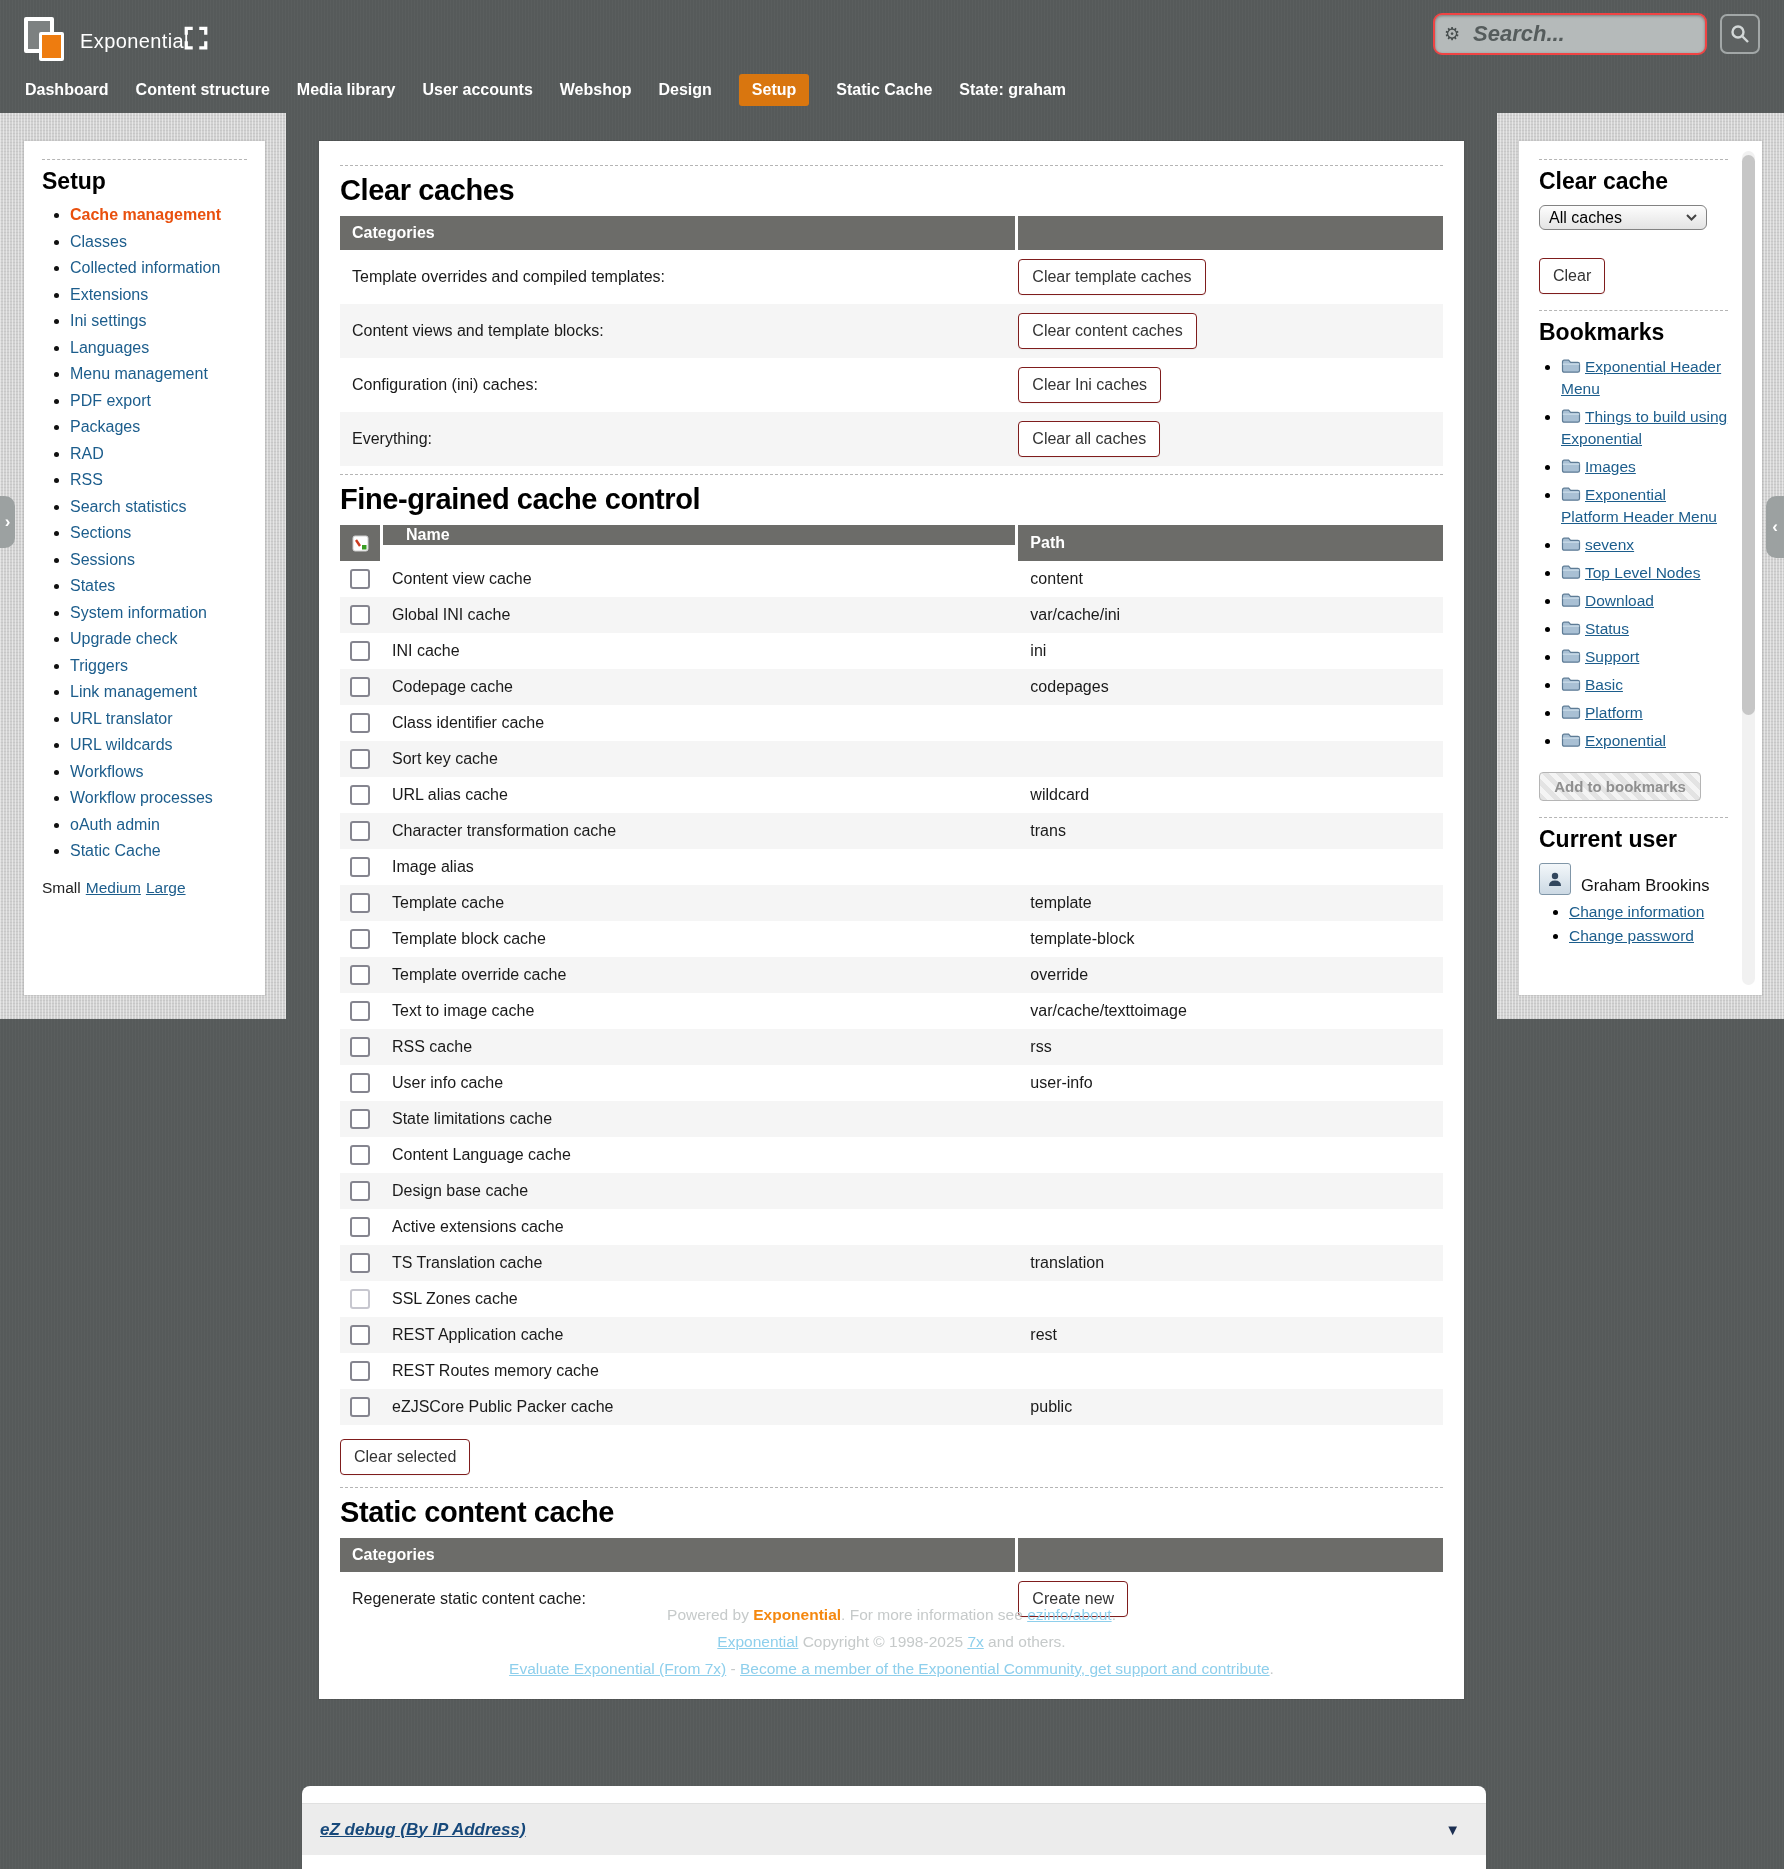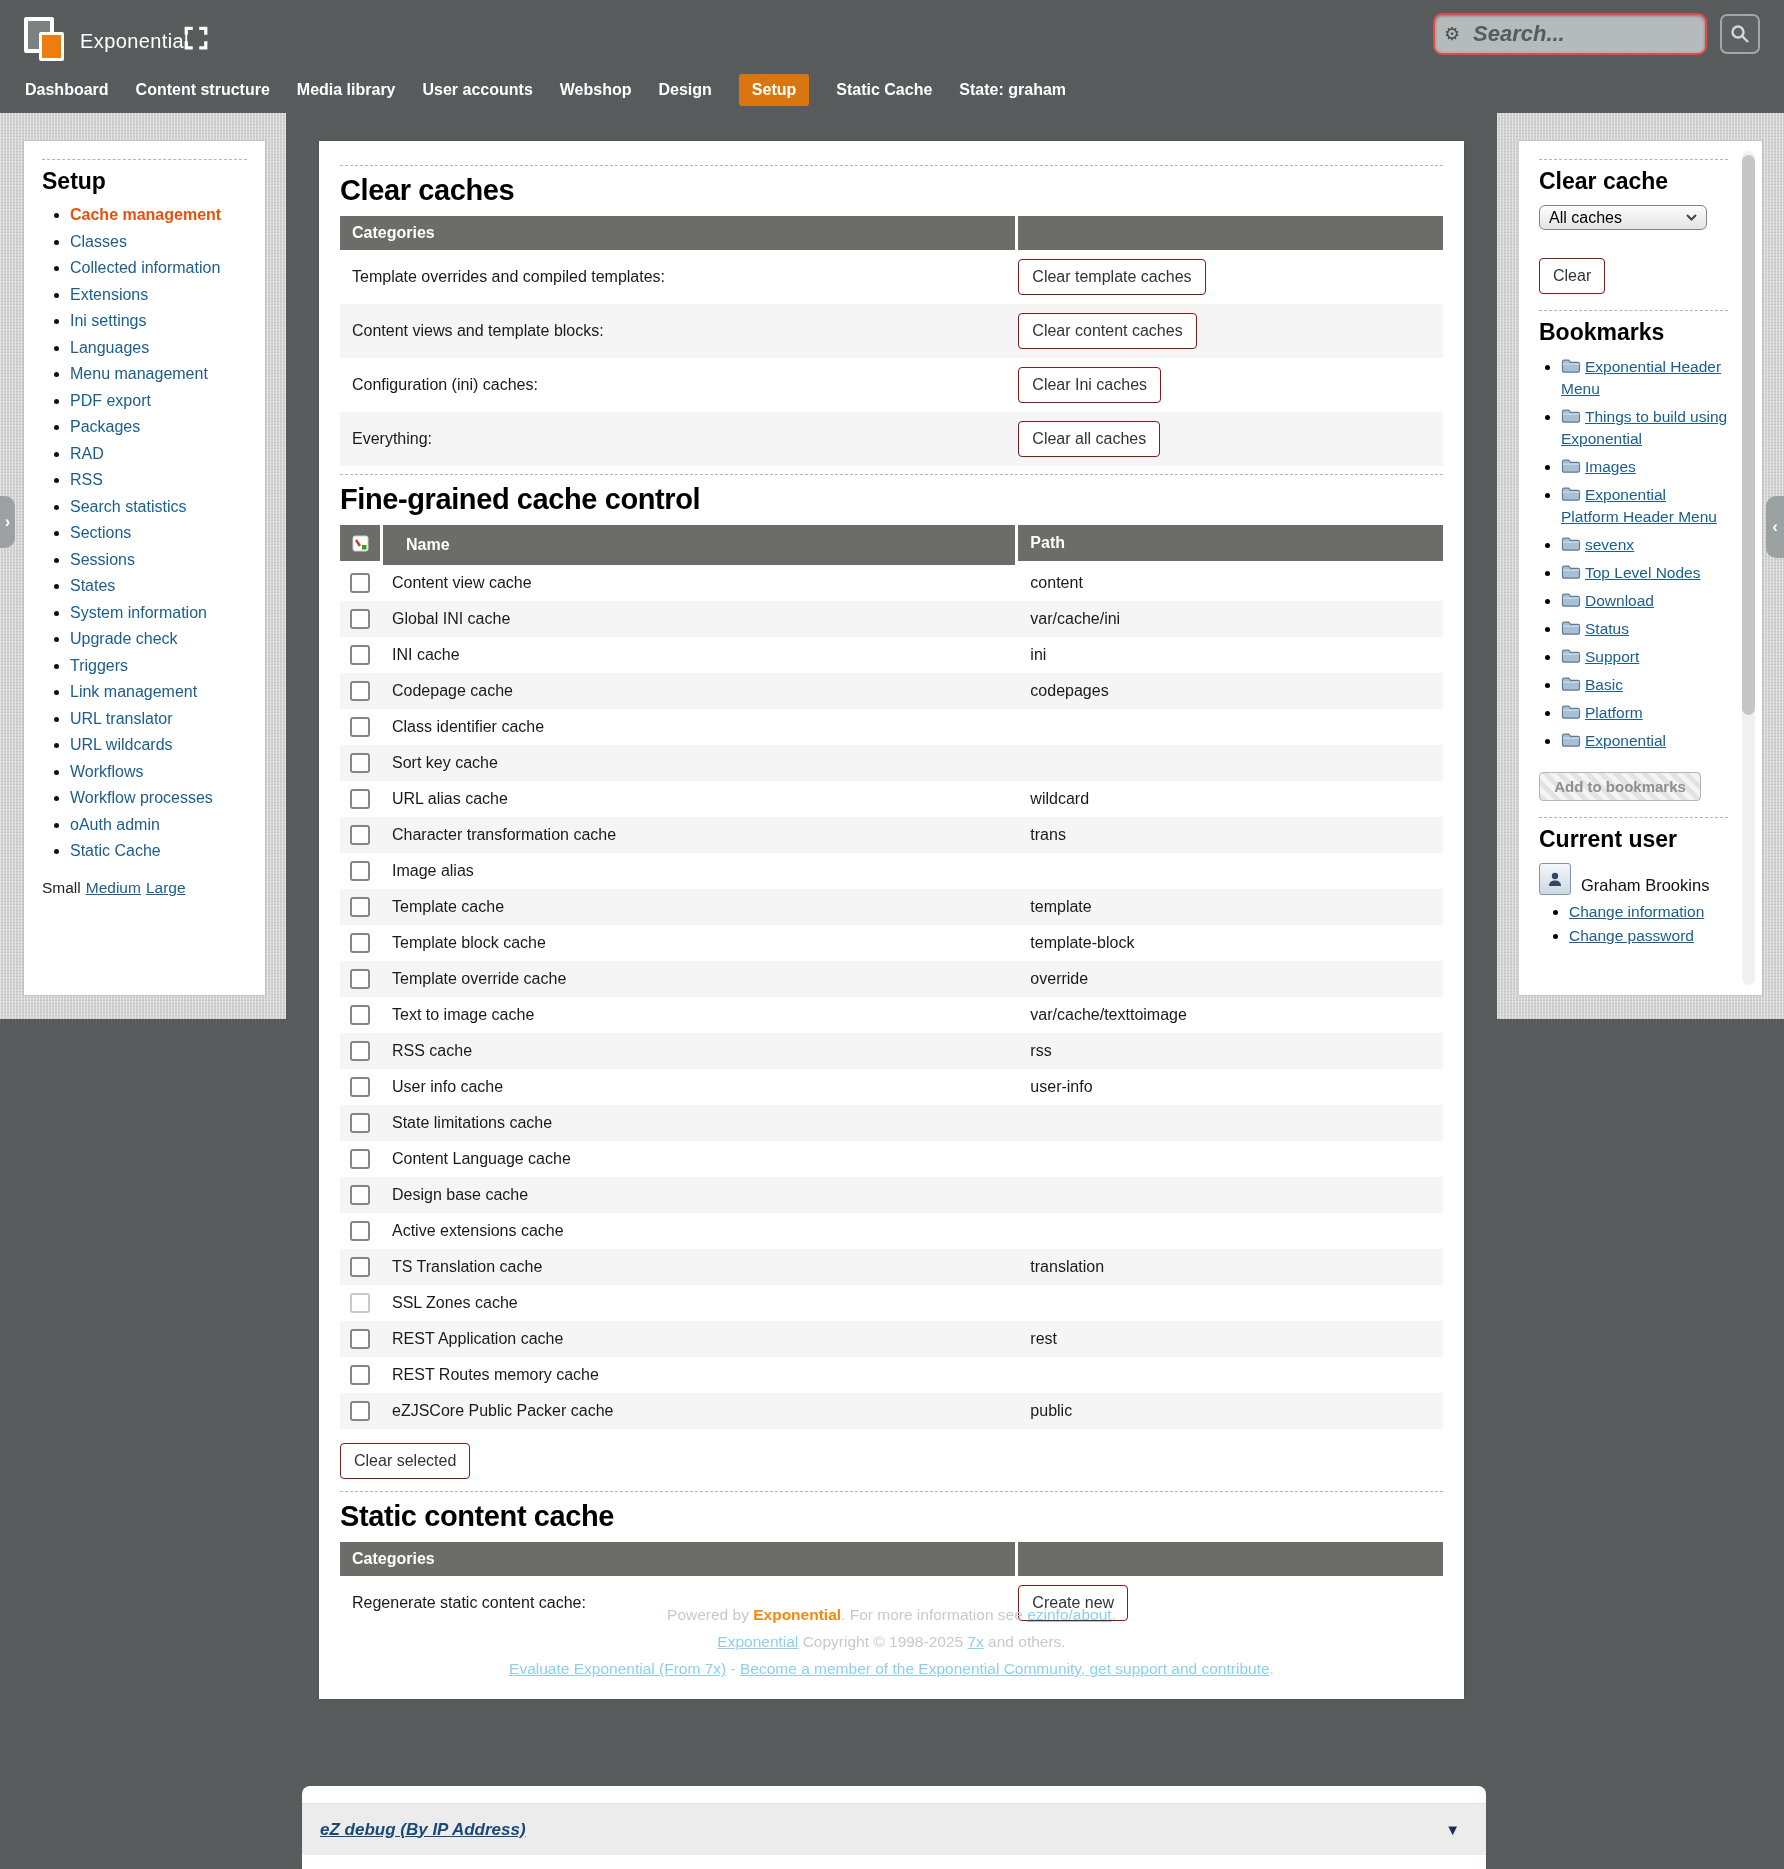--- a/index.html
+++ b/index.html
@@ -49,21 +49,21 @@
   .snav a.current{color:#e9500e;font-weight:bold;}
   .sizes{margin-top:18px;font-size:15.5px;color:#222;}
   .sizes a{color:#1c5d8c;text-decoration:underline;margin-left:5px;}
   
   .breadcrumb{font-size:15px;color:#333;margin:2px 0 10px;}
   .thead{display:flex;gap:3px;}
   .thcell{background:#6c6c69;color:#fff;font-weight:bold;font-size:16px;display:flex;align-items:center;padding:0 12px;height:34px;box-sizing:border-box;}
   .thead.two .c1{flex:0 0 calc(61.5% - 3px);}
   .thead.two .c2{flex:1;}
   .thead.fine .ci{flex:0 0 40px;padding:0;justify-content:center;height:36px;}
-  .thead.fine .cn{flex:0 0 calc(61.5% - 46px);height:40px;padding-left:23px;}
+  .thead.fine .cn{flex:0 0 calc(61.5% - 46px);height:20px;padding-left:23px;}
   .thead.fine .cp{flex:1;height:36px;}
   .t1row{display:flex;align-items:center;height:54px;font-size:16px;color:#1a1a1a;}
   .t1row:nth-child(even){background:#f5f5f5;}
   .t1row .rlabel{flex:0 0 61.5%;padding-left:12px;box-sizing:border-box;}
   .frow{display:flex;align-items:center;height:36px;font-size:16px;color:#1a1a1a;}
   .frow:nth-child(even){background:#f5f5f5;}
   .frow .fcb{flex:0 0 40px;display:flex;justify-content:center;}
   .frow .fname{flex:0 0 calc(61.5% - 40px);padding-left:12px;box-sizing:border-box;}
   .frow .fpath{flex:1;padding-left:12px;box-sizing:border-box;}
   .cbx{width:16px;height:16px;border:2px solid #85858f;border-radius:3px;background:#fff;display:inline-block;cursor:pointer;}

